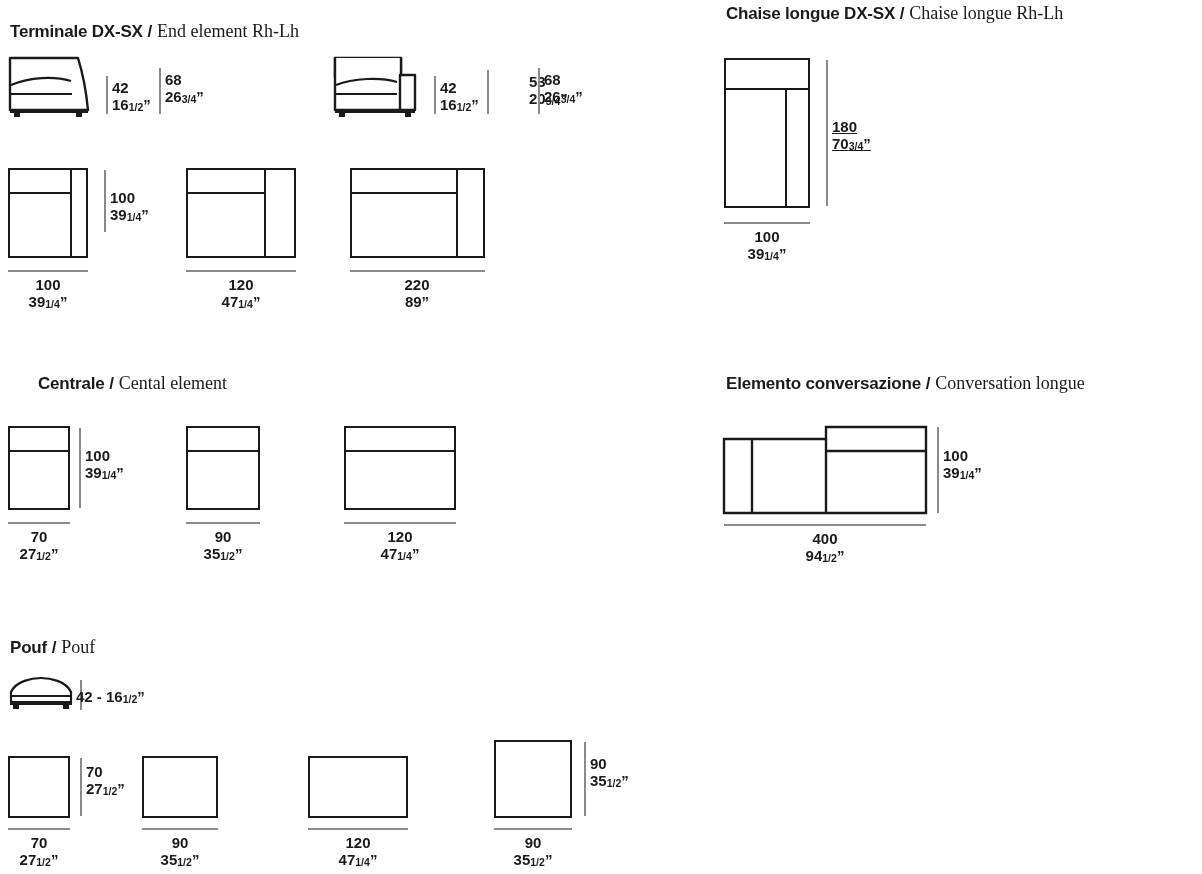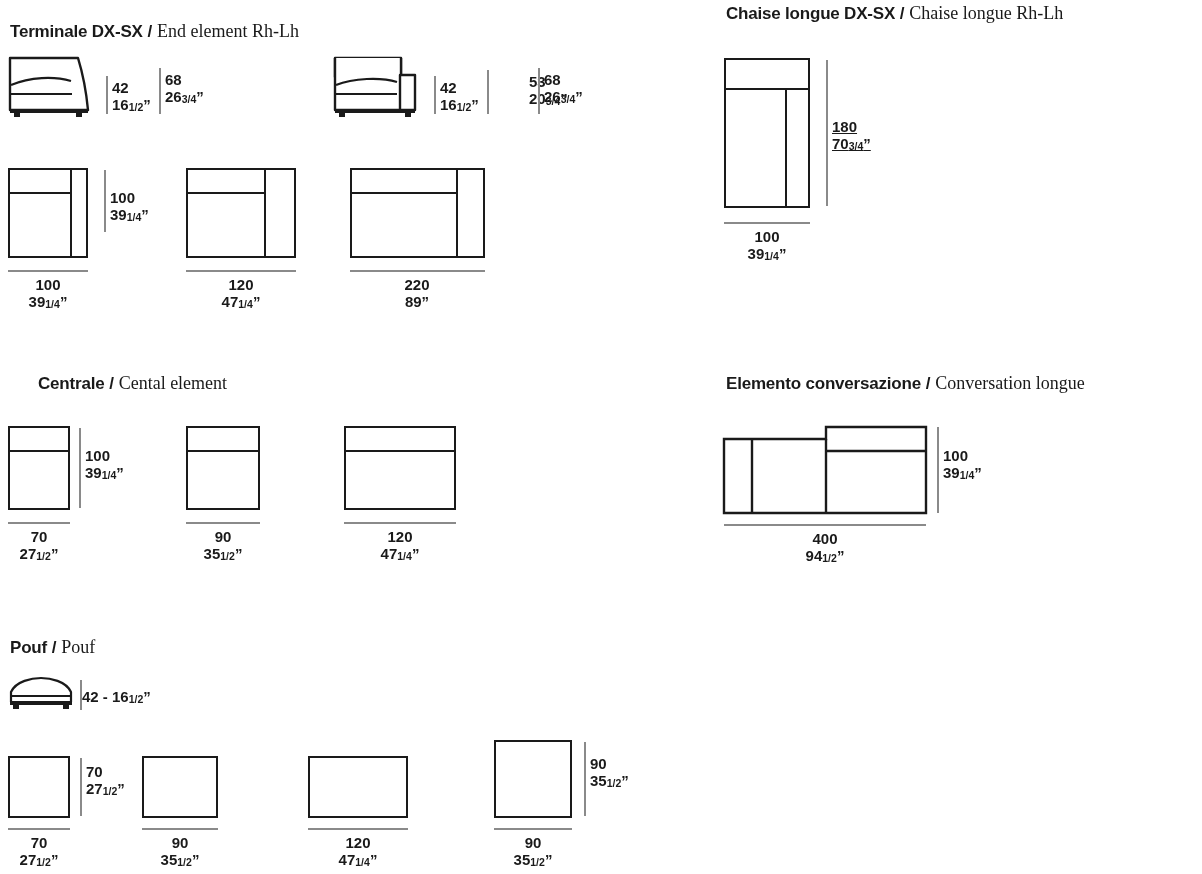--- a/index.html
+++ b/index.html
@@ -214,21 +214,21 @@
 <div class="abs" style="left:8px;top:676px;">
   <svg width="70" height="34" viewBox="0 0 70 34">
     <path d="M3,16 C8,5 24,2 33,2 C42,2 58,5 63,16 L63,26 L3,26 Z" fill="#ffffff" stroke="#1a1a1a" stroke-width="2.2" stroke-linejoin="round"></path>
     <line x1="3" y1="20" x2="63" y2="20" stroke="#1a1a1a" stroke-width="2"></line>
     <rect x="2" y="26" width="62" height="3" fill="#1a1a1a"></rect>
     <rect x="5" y="29" width="6" height="4" fill="#1a1a1a"></rect>
     <rect x="55" y="29" width="6" height="4" fill="#1a1a1a"></rect>
   </svg>
 </div>
 <div class="abs dim-v" style="left:80px;top:680px;height:30px;"></div>
-<div class="abs dlabel" style="left:82px;top:688px;">
+<div class="abs dlabel" style="left:76px;top:688px;">
   <span>42 - 16</span><span class="fr">1/2</span><span>”</span>
 </div>
 
 <div class="abs rect" style="left:8px;top:756px;width:62px;height:62px;"></div>
 <div class="abs dim-v" style="left:80px;top:758px;height:58px;"></div>
 <div class="abs dlabel" style="left:86px;top:763px;">
   <div><span>70</span></div>
   <div><span>27</span><span class="fr">1/2</span><span>”</span></div>
 </div>
 <div class="abs dim-h" style="left:8px;top:828px;width:62px;"></div>

